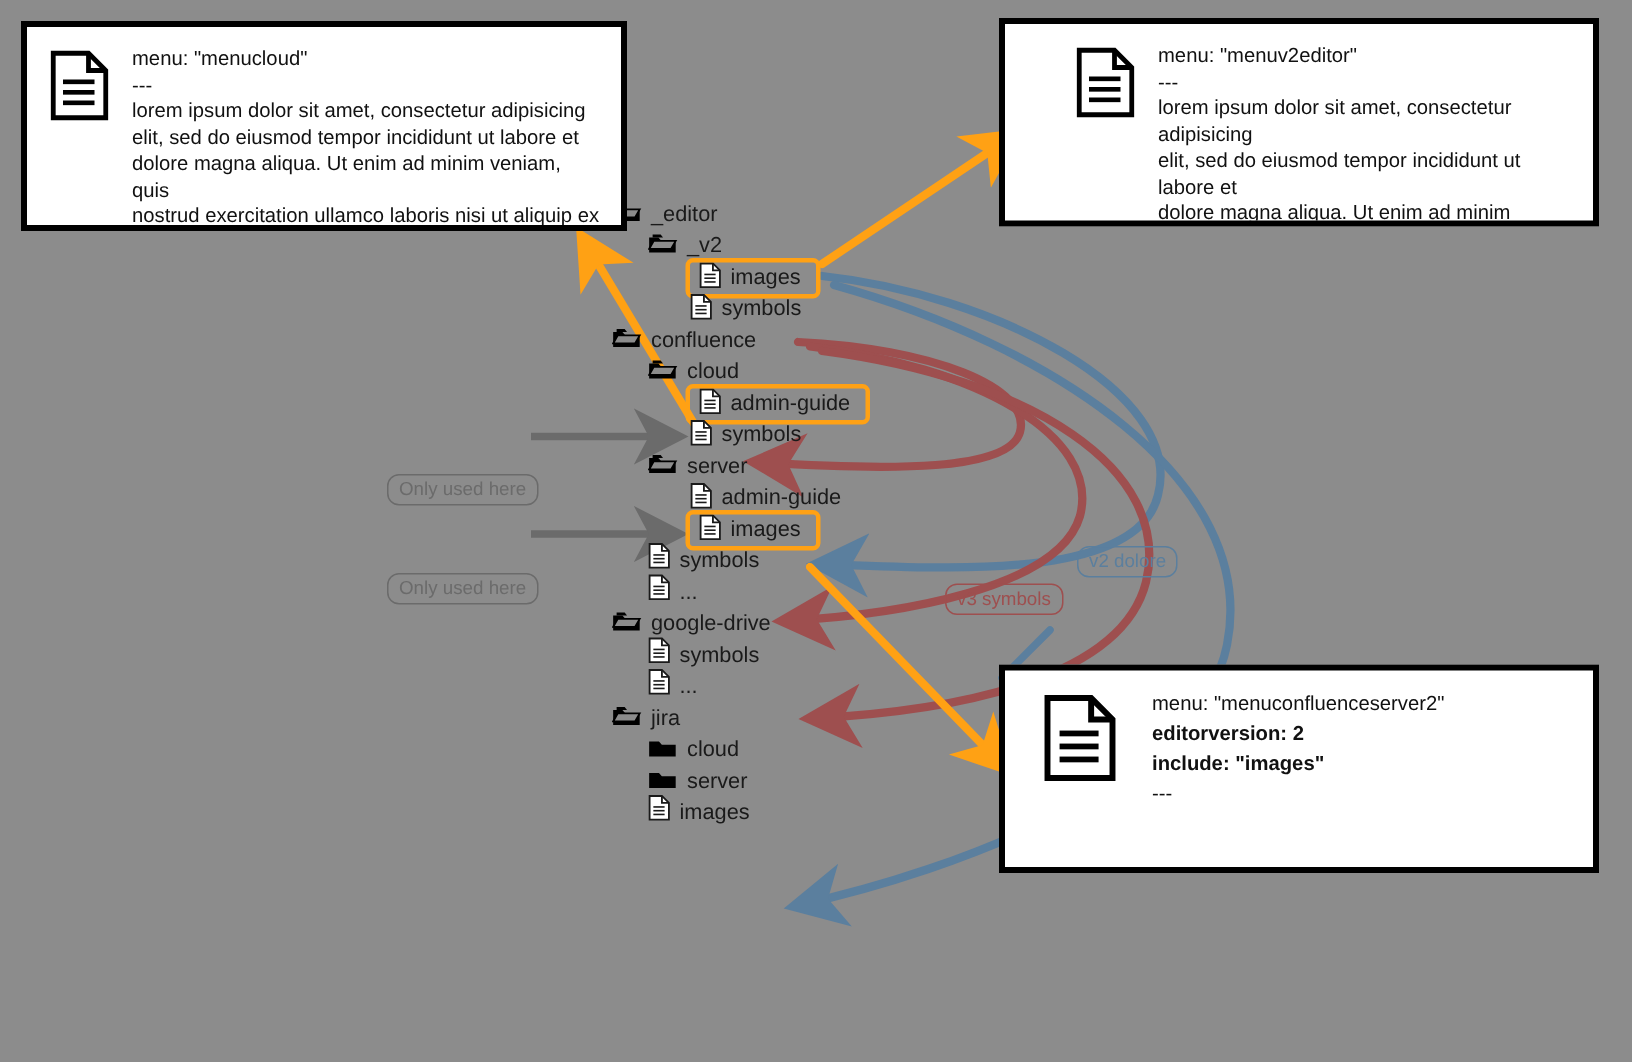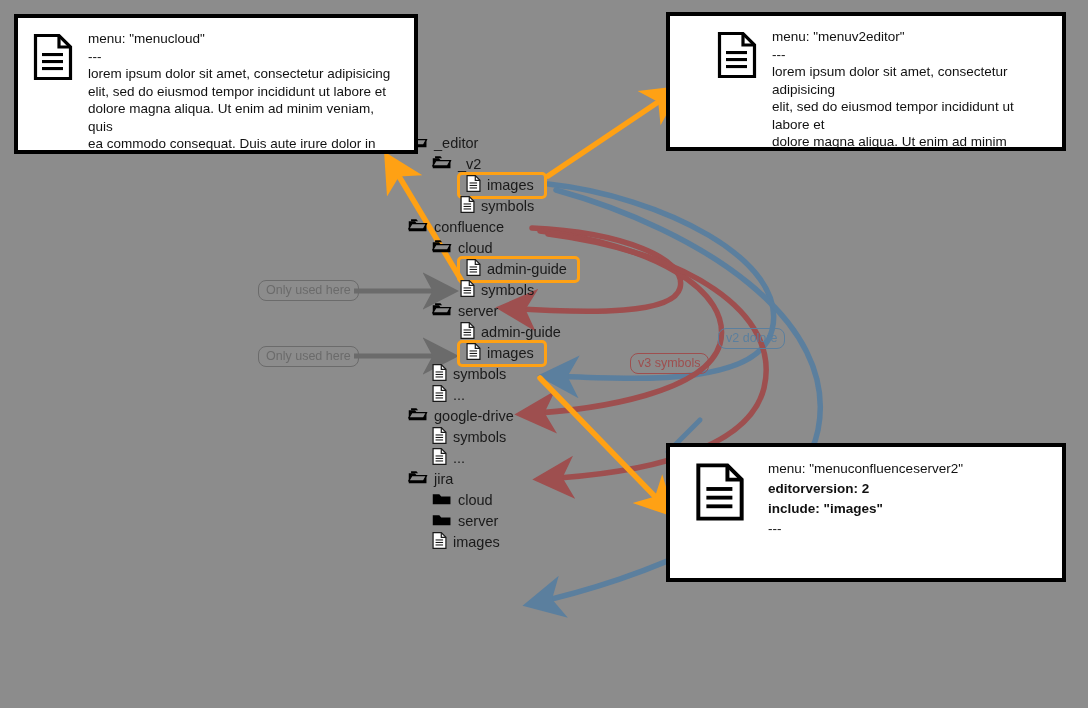--- a/index.html
+++ b/index.html
@@ -72,21 +72,21 @@
     flex: 0 0 auto;
     margin-right: 6px;
     display: inline-block;
   }
   .row .lbl {
     font-size: 14.5px;
     color: #1a1a1a;
     line-height: 21px;
   }
   .row.ind0 { padding-left: 0px; }
-  .row.ind1 { padding-left: 24px; }
+  .row.ind1 { padding-left: 24px; align-items: flex-end; }
   .row.ind2 { padding-left: 52px; }
   .row.hl {
     outline: 3px solid #FFA114;
     width: max-content;
     padding-right: 10px;
     border-radius: 2px;
     background: transparent;
   }
   .row.hl.ind2 { margin-left: 52px; padding-left: 6px; }
 
@@ -94,20 +94,21 @@
   .pill {
     position: absolute;
     font-size: 12.5px;
     padding: 2px 7px 3px 7px;
     border: 1px solid #6b6b6b;
     border-radius: 8px;
     color: #6b6b6b;
     background: rgba(140,140,140,0.0);
     line-height: 14px;
     white-space: nowrap;
+    margin-top: 36px;
   }
   #pill-only-1 { left: 258px; top: 280px; }
   #pill-only-2 { left: 258px; top: 346px; }
   #pill-v2editor {
     left: 718px; top: 328px;
     color: #5b7f9e; border-color: #5b7f9e;
   }
   #pill-v3editor {
     left: 630px; top: 353px;
     color: #9e4f4f; border-color: #9e4f4f;
@@ -353,21 +354,21 @@
   <div class="note" id="note-menucloud">
     <span class="doc-ico">
       <svg width="42" height="50" viewBox="0 0 42 50">
         <path d="M3.5,3.5 H27 L38.5,15 V46.5 H3.5 Z" fill="#ffffff" stroke="#000000" stroke-width="3.2"></path>
         <path d="M27,3.5 V15 H38.5" fill="none" stroke="#000000" stroke-width="3.2"></path>
         <rect x="10" y="21" width="21" height="3.1" fill="#000000"></rect>
         <rect x="10" y="28" width="21" height="3.1" fill="#000000"></rect>
         <rect x="10" y="35" width="21" height="3.1" fill="#000000"></rect>
       </svg>
     </span>
-    <div class="note-text"><div>menu: "menucloud"</div><div>---</div><div>lorem ipsum dolor sit amet, consectetur adipisicing</div><div>elit, sed do eiusmod tempor incididunt ut labore et</div><div>dolore magna aliqua. Ut enim ad minim veniam, quis</div><div>ea commodo consequat. Duis aute irure dolor in</div></div>
+    <div class="note-text"><div>menu: "menucloud"</div><div>---</div><div>lorem ipsum dolor sit amet, consectetur adipisicing</div><div>elit, sed do eiusmod tempor incididunt ut labore et</div><div>dolore magna aliqua. Ut enim ad minim veniam, quis</div><div>nostrud exercitation ullamco laboris nisi ut aliquip ex</div><div>ea commodo consequat. Duis aute irure dolor in</div></div>
   </div>
 
   <div class="note" id="note-menuv2editor">
     <span class="doc-ico">
       <svg width="42" height="50" viewBox="0 0 42 50">
         <path d="M3.5,3.5 H27 L38.5,15 V46.5 H3.5 Z" fill="#ffffff" stroke="#000000" stroke-width="3.2"></path>
         <path d="M27,3.5 V15 H38.5" fill="none" stroke="#000000" stroke-width="3.2"></path>
         <rect x="10" y="21" width="21" height="3.1" fill="#000000"></rect>
         <rect x="10" y="28" width="21" height="3.1" fill="#000000"></rect>
         <rect x="10" y="35" width="21" height="3.1" fill="#000000"></rect>

